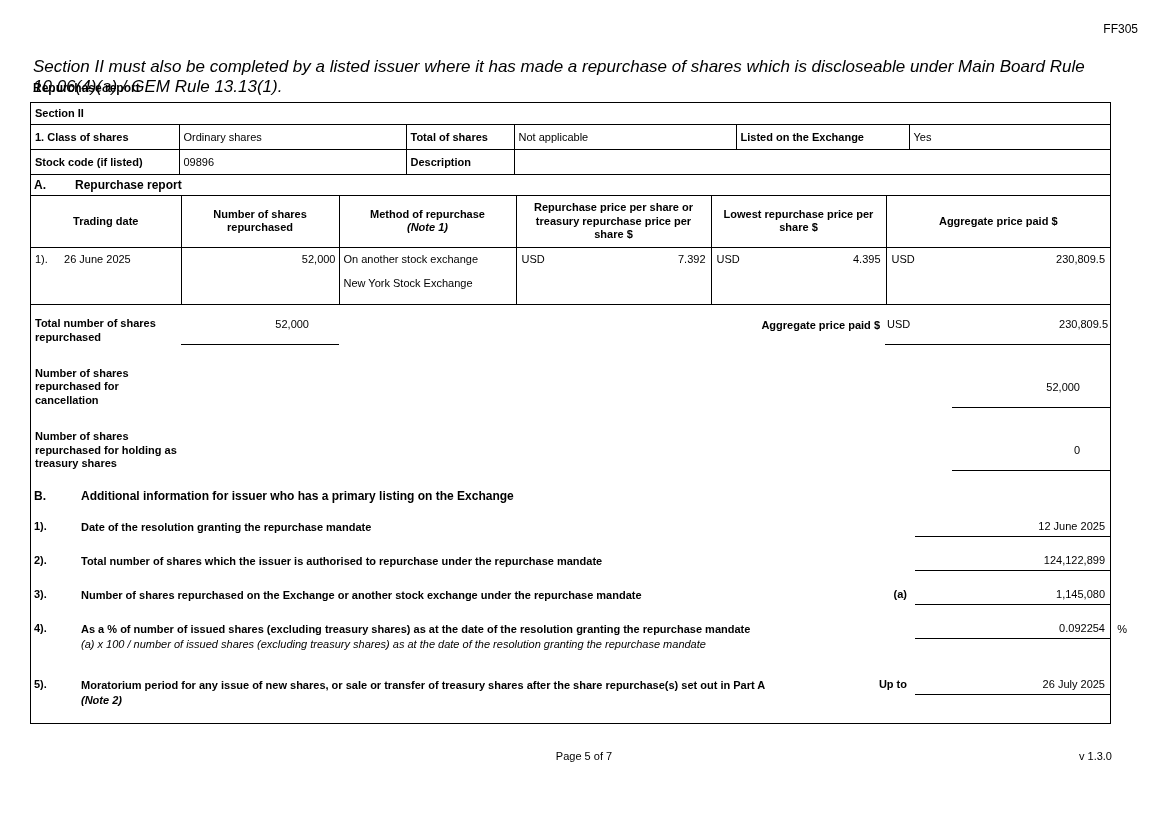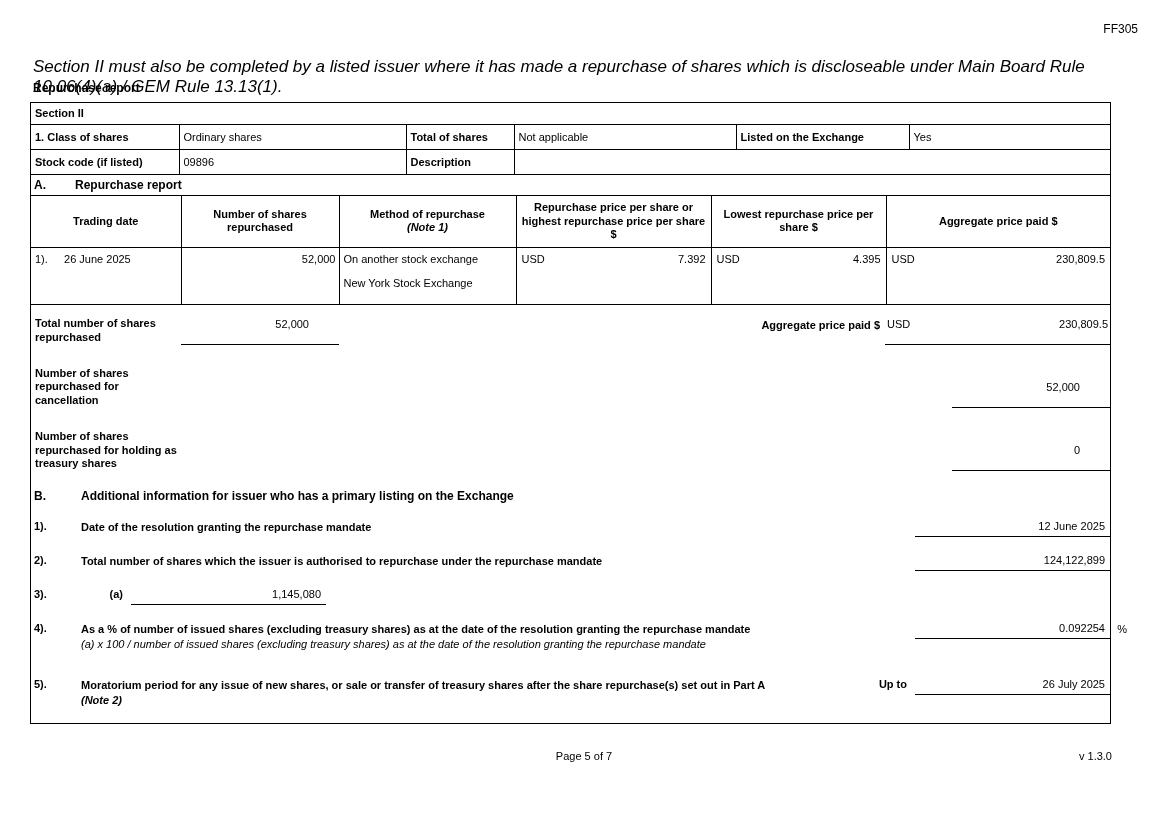--- a/index.html
+++ b/index.html
@@ -136,21 +136,21 @@
         <col>
     </colgroup>
     <tbody>
         <tr class="hdr">
       <td>Trading date</td>
       <td>Number of shares repurchased</td>
       <td>
         <div>Method of repurchase</div>
         <div class="note">(Note 1)</div>
       </td>
-      <td>Repurchase price per share or highest repurchase price per share $</td>
+      <td>Repurchase price per share or treasury repurchase price per share $</td>
       <td>Lowest repurchase price per share $</td>
       <td>Aggregate price paid $</td>
     </tr>
     <tr class="datarow">
       <td>
         <span class="row-index">1).</span>
         <span>26 June 2025</span>
       </td>
       <td class="num-right">52,000</td>
       <td>
@@ -225,20 +225,21 @@
     <div class="b-idx">2).</div>
     <div class="b-label">Total number of shares which the issuer is authorised to repurchase under the repurchase mandate</div>
     <div class="b-right">
       <span class="b-prefix"></span>
       <span class="b-line">124,122,899</span>
     </div>
   </div>
 
   <div class="b-item">
     <div class="b-idx">3).</div>
+    <div class="b-label">Number of shares repurchased on the Exchange or another stock exchange under the repurchase mandate</div>
     <div class="b-right">
       <span class="b-prefix">(a)</span>
       <span class="b-line">1,145,080</span>
     </div>
   </div>
 
   <div class="b-item">
     <div class="b-idx">4).</div>
     <div class="b-label">
       <div>As a % of number of issued shares (excluding treasury shares) as at the date of the resolution granting the repurchase mandate</div>

